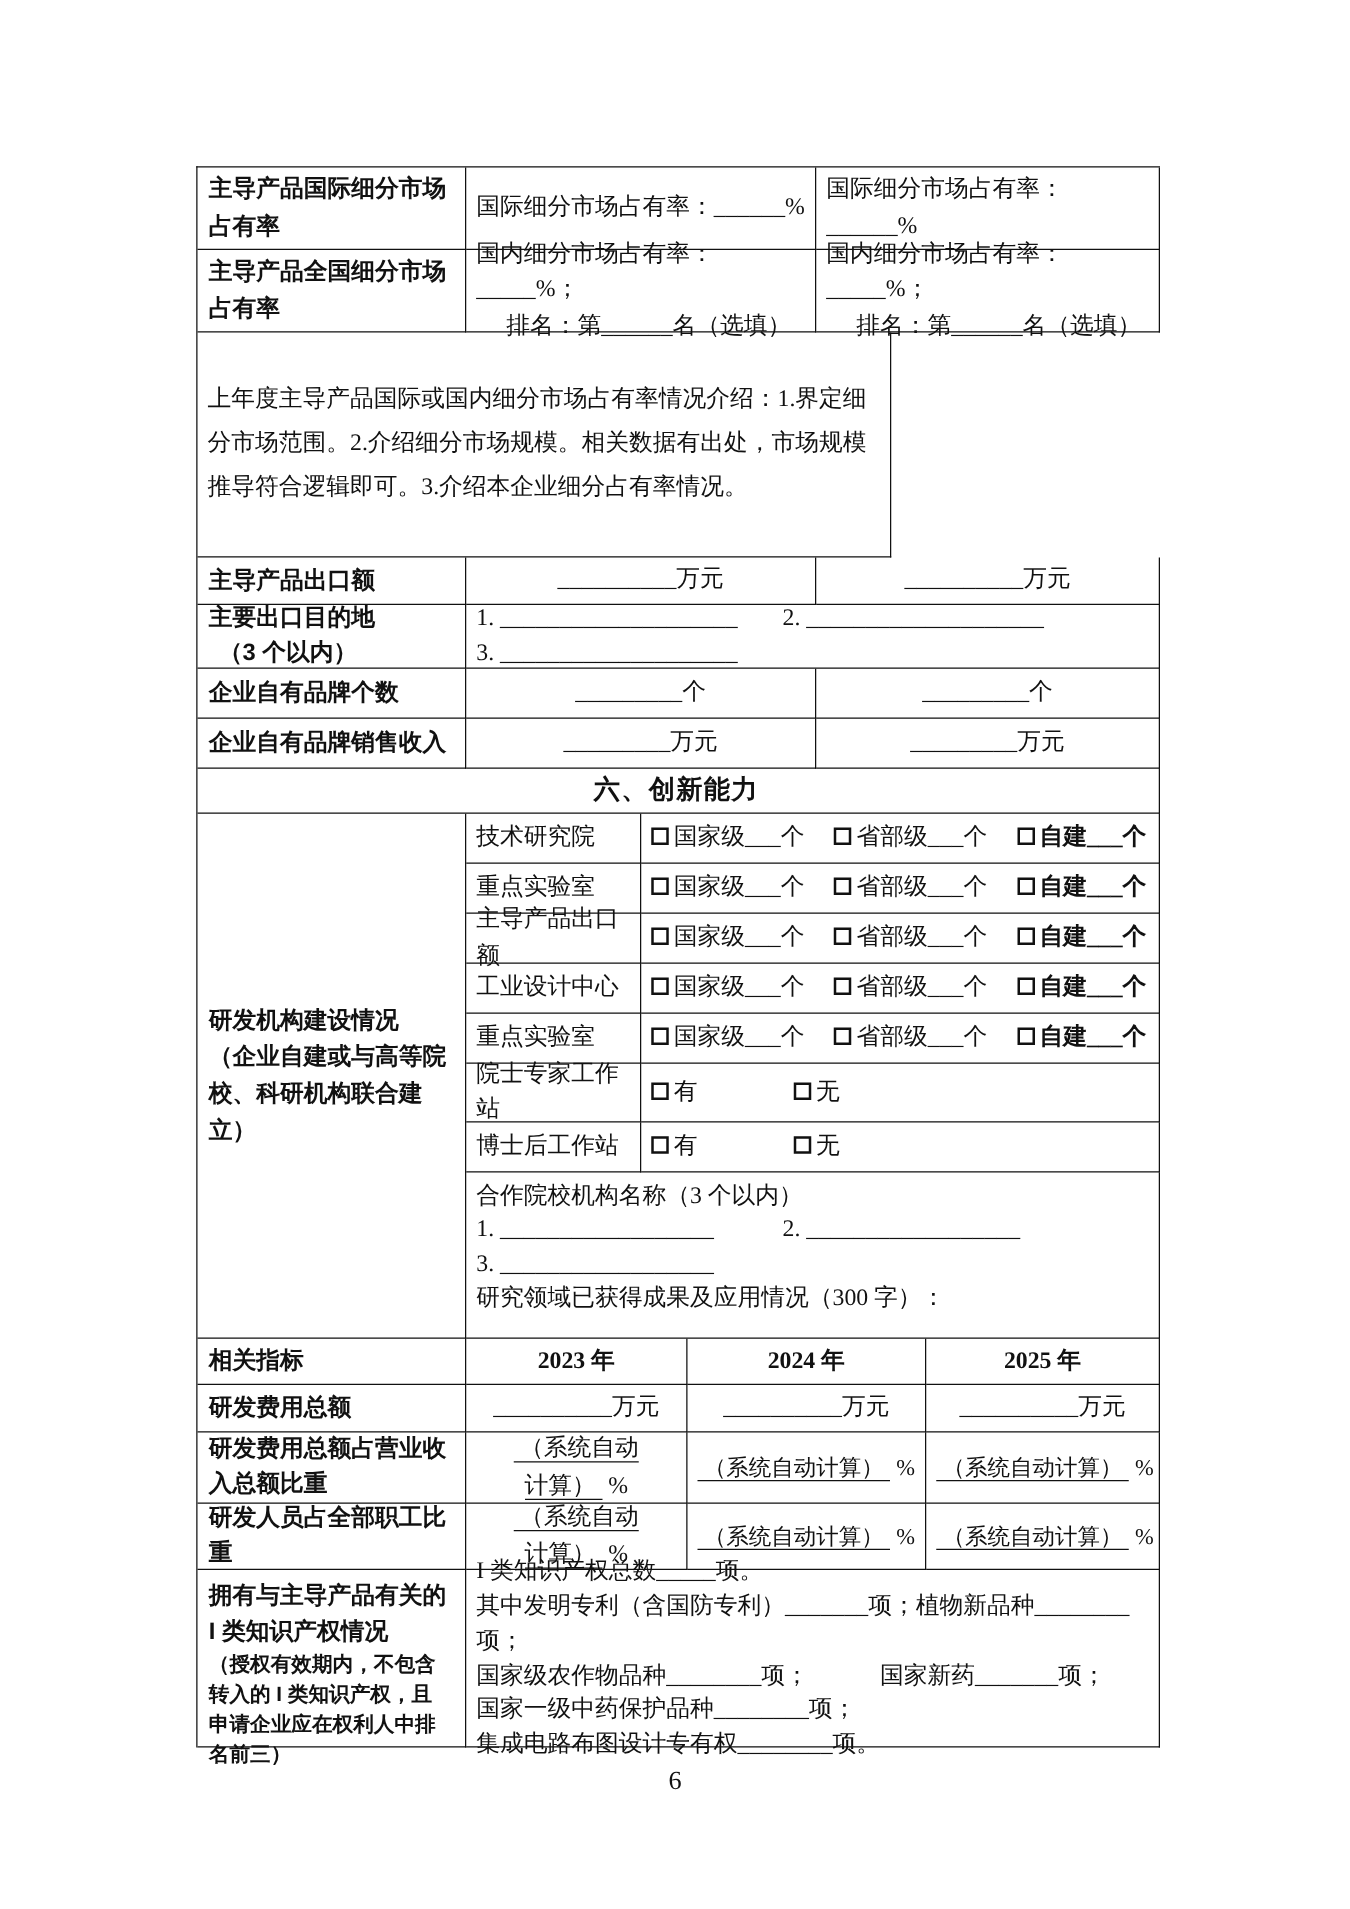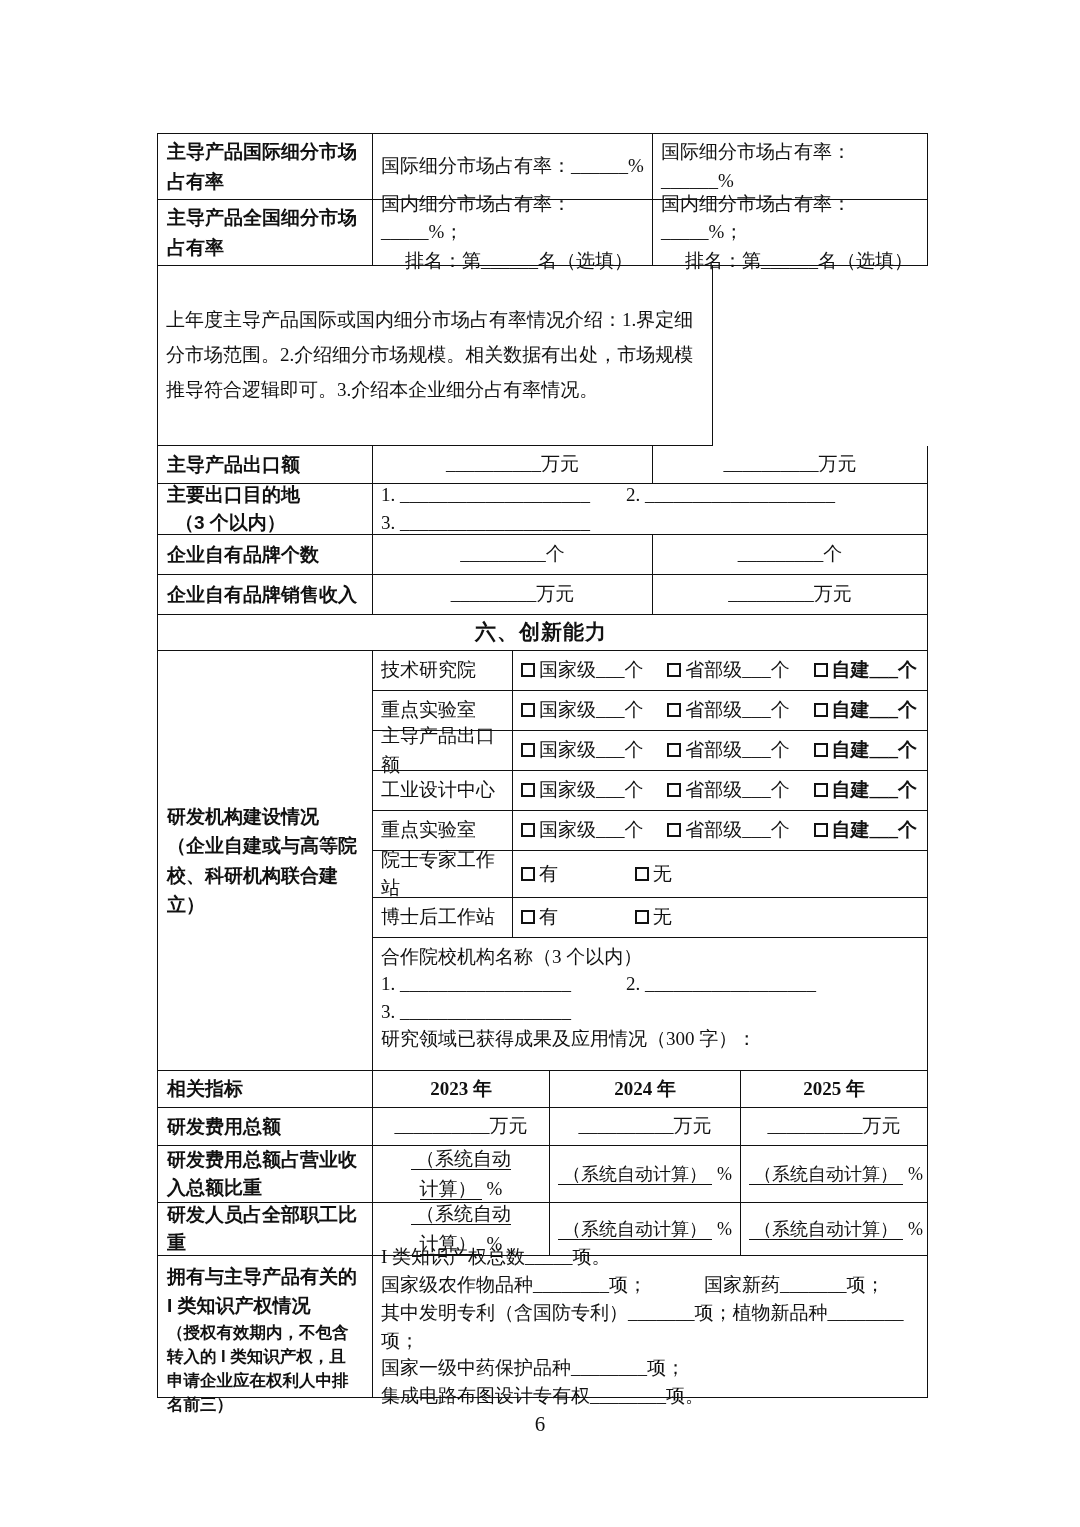--- a/index.html
+++ b/index.html
@@ -267,22 +267,22 @@
       </div>
     </div>
 
     <div class="row" style="height:142px">
       <div class="cell lab w-label top" style="padding-top:6px">
         <div>拥有与主导产品有关的 I 类知识产权情况</div>
         <div class="note-sm">（授权有效期内，不包含转入的 I 类知识产权，且申请企业应在权利人中排名前三）</div>
       </div>
       <div class="cell w-span prewrap" style="line-height:1.46">
         <div>I 类知识产权总数_____项。</div>
+        <div>其中发明专利（含国防专利）_______项；植物新品种________项；</div>
         <div>国家级农作物品种________项；　　　国家新药_______项；</div>
-        <div>其中发明专利（含国防专利）_______项；植物新品种________项；</div>
         <div>国家一级中药保护品种________项；</div>
         <div>集成电路布图设计专有权________项。</div>
       </div>
     </div>
 
   </div>
 
   <div class="pagenum">6</div>
 </div>
 

